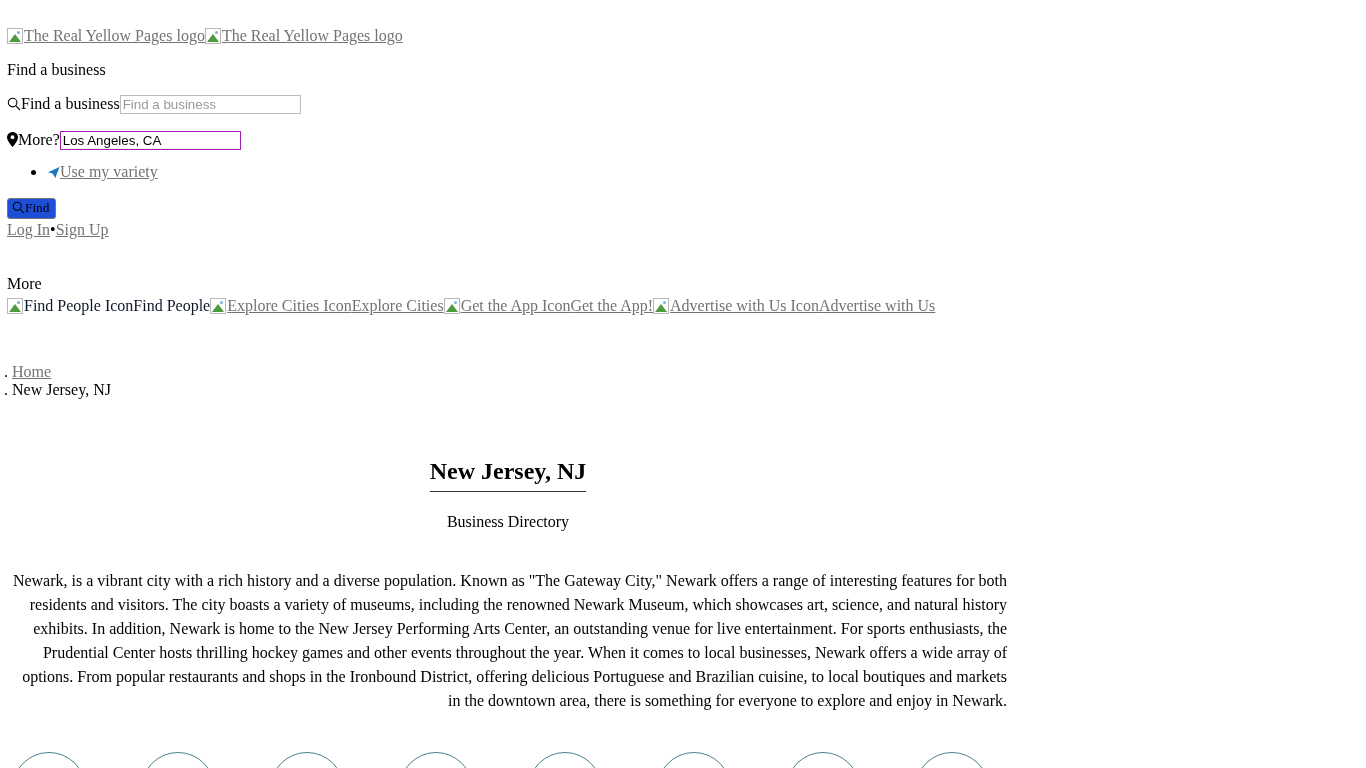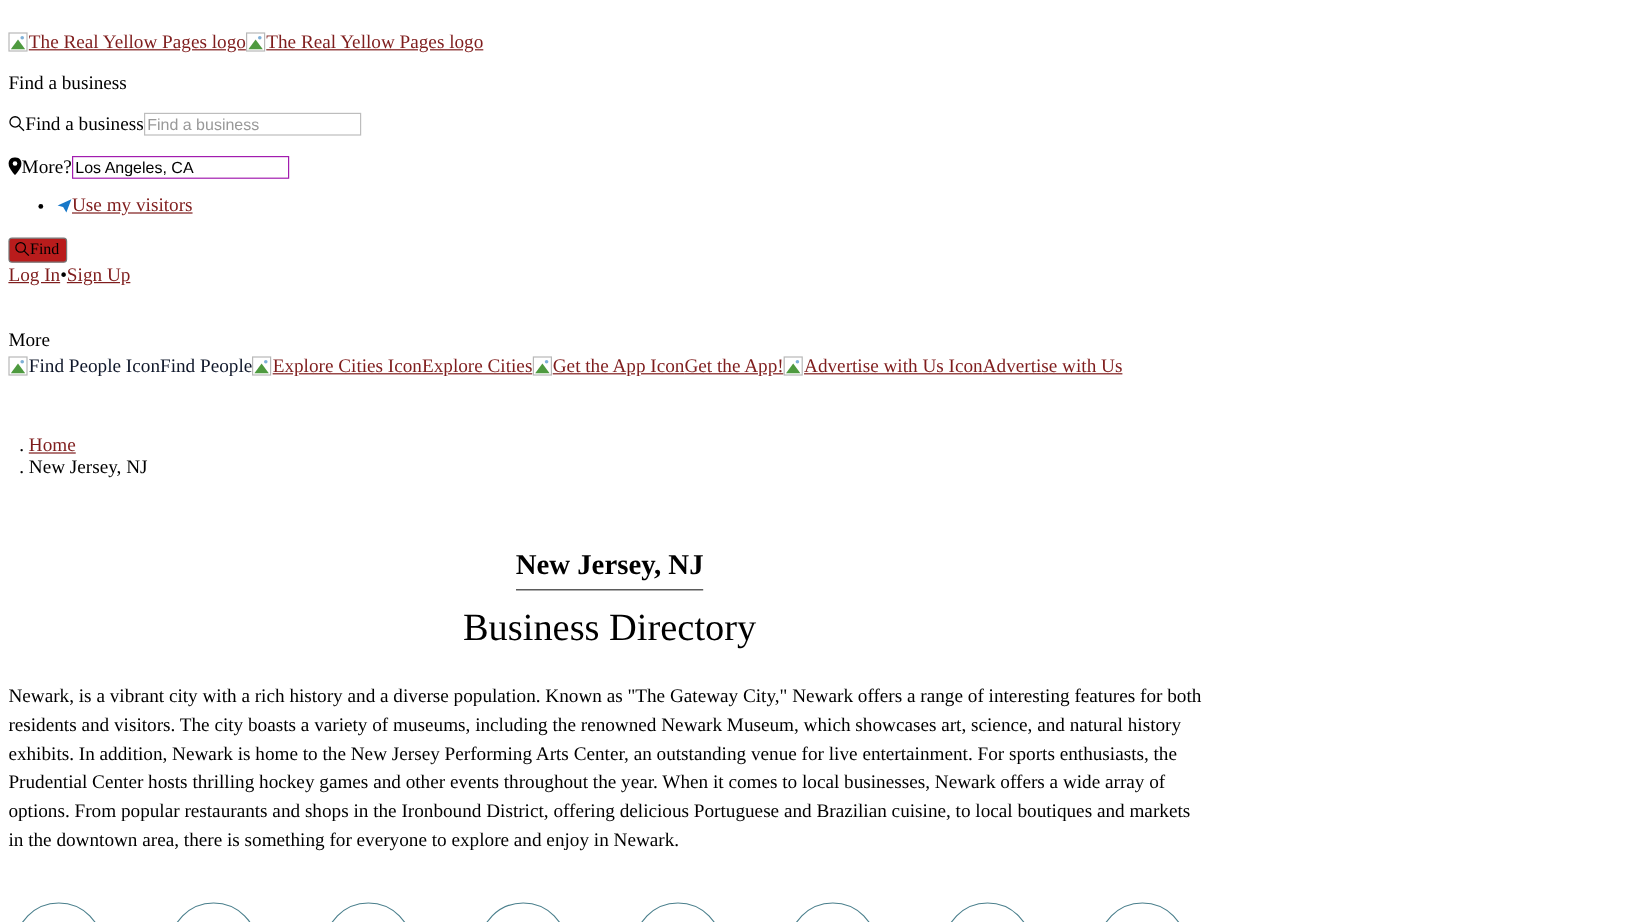--- a/index.html
+++ b/index.html
@@ -12,21 +12,21 @@
     width: 1366px;
     height: 768px;
     overflow: hidden;
     font-family: "Liberation Serif", "DejaVu Serif", serif;
     font-size: 16px;
     color: #000000;
     line-height: 1.15;
   }
 
   a, .link {
-    color: #7f1d1d;
+    color: #737373;
     cursor: pointer;
   }
 
   
   .brokenimg {
     display: inline-block;
     width: 16px;
     height: 16px;
     vertical-align: -3px;
     margin-right: 1px;
@@ -107,40 +107,40 @@
   }
   ul.loc-list li { margin: 0; padding: 0; }
 
   .find-btn-row {
     padding-left: 7px;
     margin-top: 13px;
   }
   button.find-btn {
     font-family: "Liberation Serif", "DejaVu Serif", serif;
     font-size: 13.33px;
-    background: #b91c1c;
+    background: #1d4ed8;
     border: 1px solid #767676;
     border-radius: 3px;
     padding: 1px 6px 2px 4px;
     cursor: pointer;
     line-height: normal;
     color: #000;
   }
   .auth-row { padding-left: 7px; line-height: 22px; }
   .more-row { padding-left: 7px; line-height: 22px; margin-top: 32px; }
   .navicons-row {
     padding-left: 7px;
     line-height: 22px;
     white-space: nowrap;
   }
   .plain-text { color: #0f172a; text-decoration: none; }
 
   
   .breadcrumb {
-    margin: 16px;
+    margin: 4px;
     padding: 0 0 0 0;
     list-style: none;
     margin-top: 46px;
   }
   .breadcrumb li {
     line-height: 18px;
     padding-left: 0px;
   }
   .breadcrumb li::before {
     content: ". ";
@@ -156,34 +156,34 @@
   h1.page-title {
     font-size: 24px;
     font-weight: bold;
     margin: 0;
     display: inline-block;
     padding: 0 0 6px 0;
     border-bottom: 1px solid #333333;
     line-height: 28px;
   }
   h2.page-sub {
-    font-size: 32px;
+    font-size: 16px;
     font-weight: normal;
     margin: 16px 0 0 0;
     line-height: 28px;
   }
 
   
   p.desc {
     width: 1000px;
     margin: 33px 0 0 0;
     padding-left: 7px;
     font-size: 16px;
     line-height: 24px;
-    text-align: left;
+    text-align: right;
   }
 
   
   .circles-row {
     position: absolute;
     top: 752px;
     left: 0;
     width: 1366px;
     white-space: nowrap;
     padding-left: 12px;
@@ -216,21 +216,21 @@
       </svg></span><label>Find a business</label><input type="text" class="business-input" placeholder="Find a business" style=""></div>
 
 <div class="search-row"><span class="icon-inline"><svg width="11" height="15" viewBox="0 0 11 15">
         <path d="M5.5 0C2.5 0 0 2.4 0 5.3c0 4 5.5 9.7 5.5 9.7S11 9.3 11 5.3C11 2.4 8.5 0 5.5 0z" fill="#000"></path>
         <circle cx="5.5" cy="5.2" r="1.9" fill="#fff"></circle>
       </svg></span><label>More?</label><input type="text" class="where-input" value="Los Angeles, CA" style=""></div>
 
 <ul class="loc-list">
   <li><span class="icon-inline"><svg width="13" height="13" viewBox="0 0 13 13">
           <path d="M12.5 1 1 6.2l4.6 1.2L8.3 12z" fill="#1878c8"></path>
-        </svg></span><a href="#">Use my visitors</a></li>
+        </svg></span><a href="#">Use my variety</a></li>
 </ul>
 
 <div class="find-btn-row">
   <button class="find-btn"><span><svg width="13" height="13" viewBox="0 0 14 14" style="vertical-align:-2px">
           <circle cx="5.6" cy="5.6" r="4.3" fill="none" stroke="#000" stroke-width="1.1"></circle>
           <line x1="8.9" y1="8.9" x2="13" y2="13" stroke="#000" stroke-width="1.1"></line>
         </svg></span><span>Find</span></button>
 </div>
 
 <div class="auth-row"><a href="#">Log In</a><span>•</span><a href="#">Sign Up</a></div>

